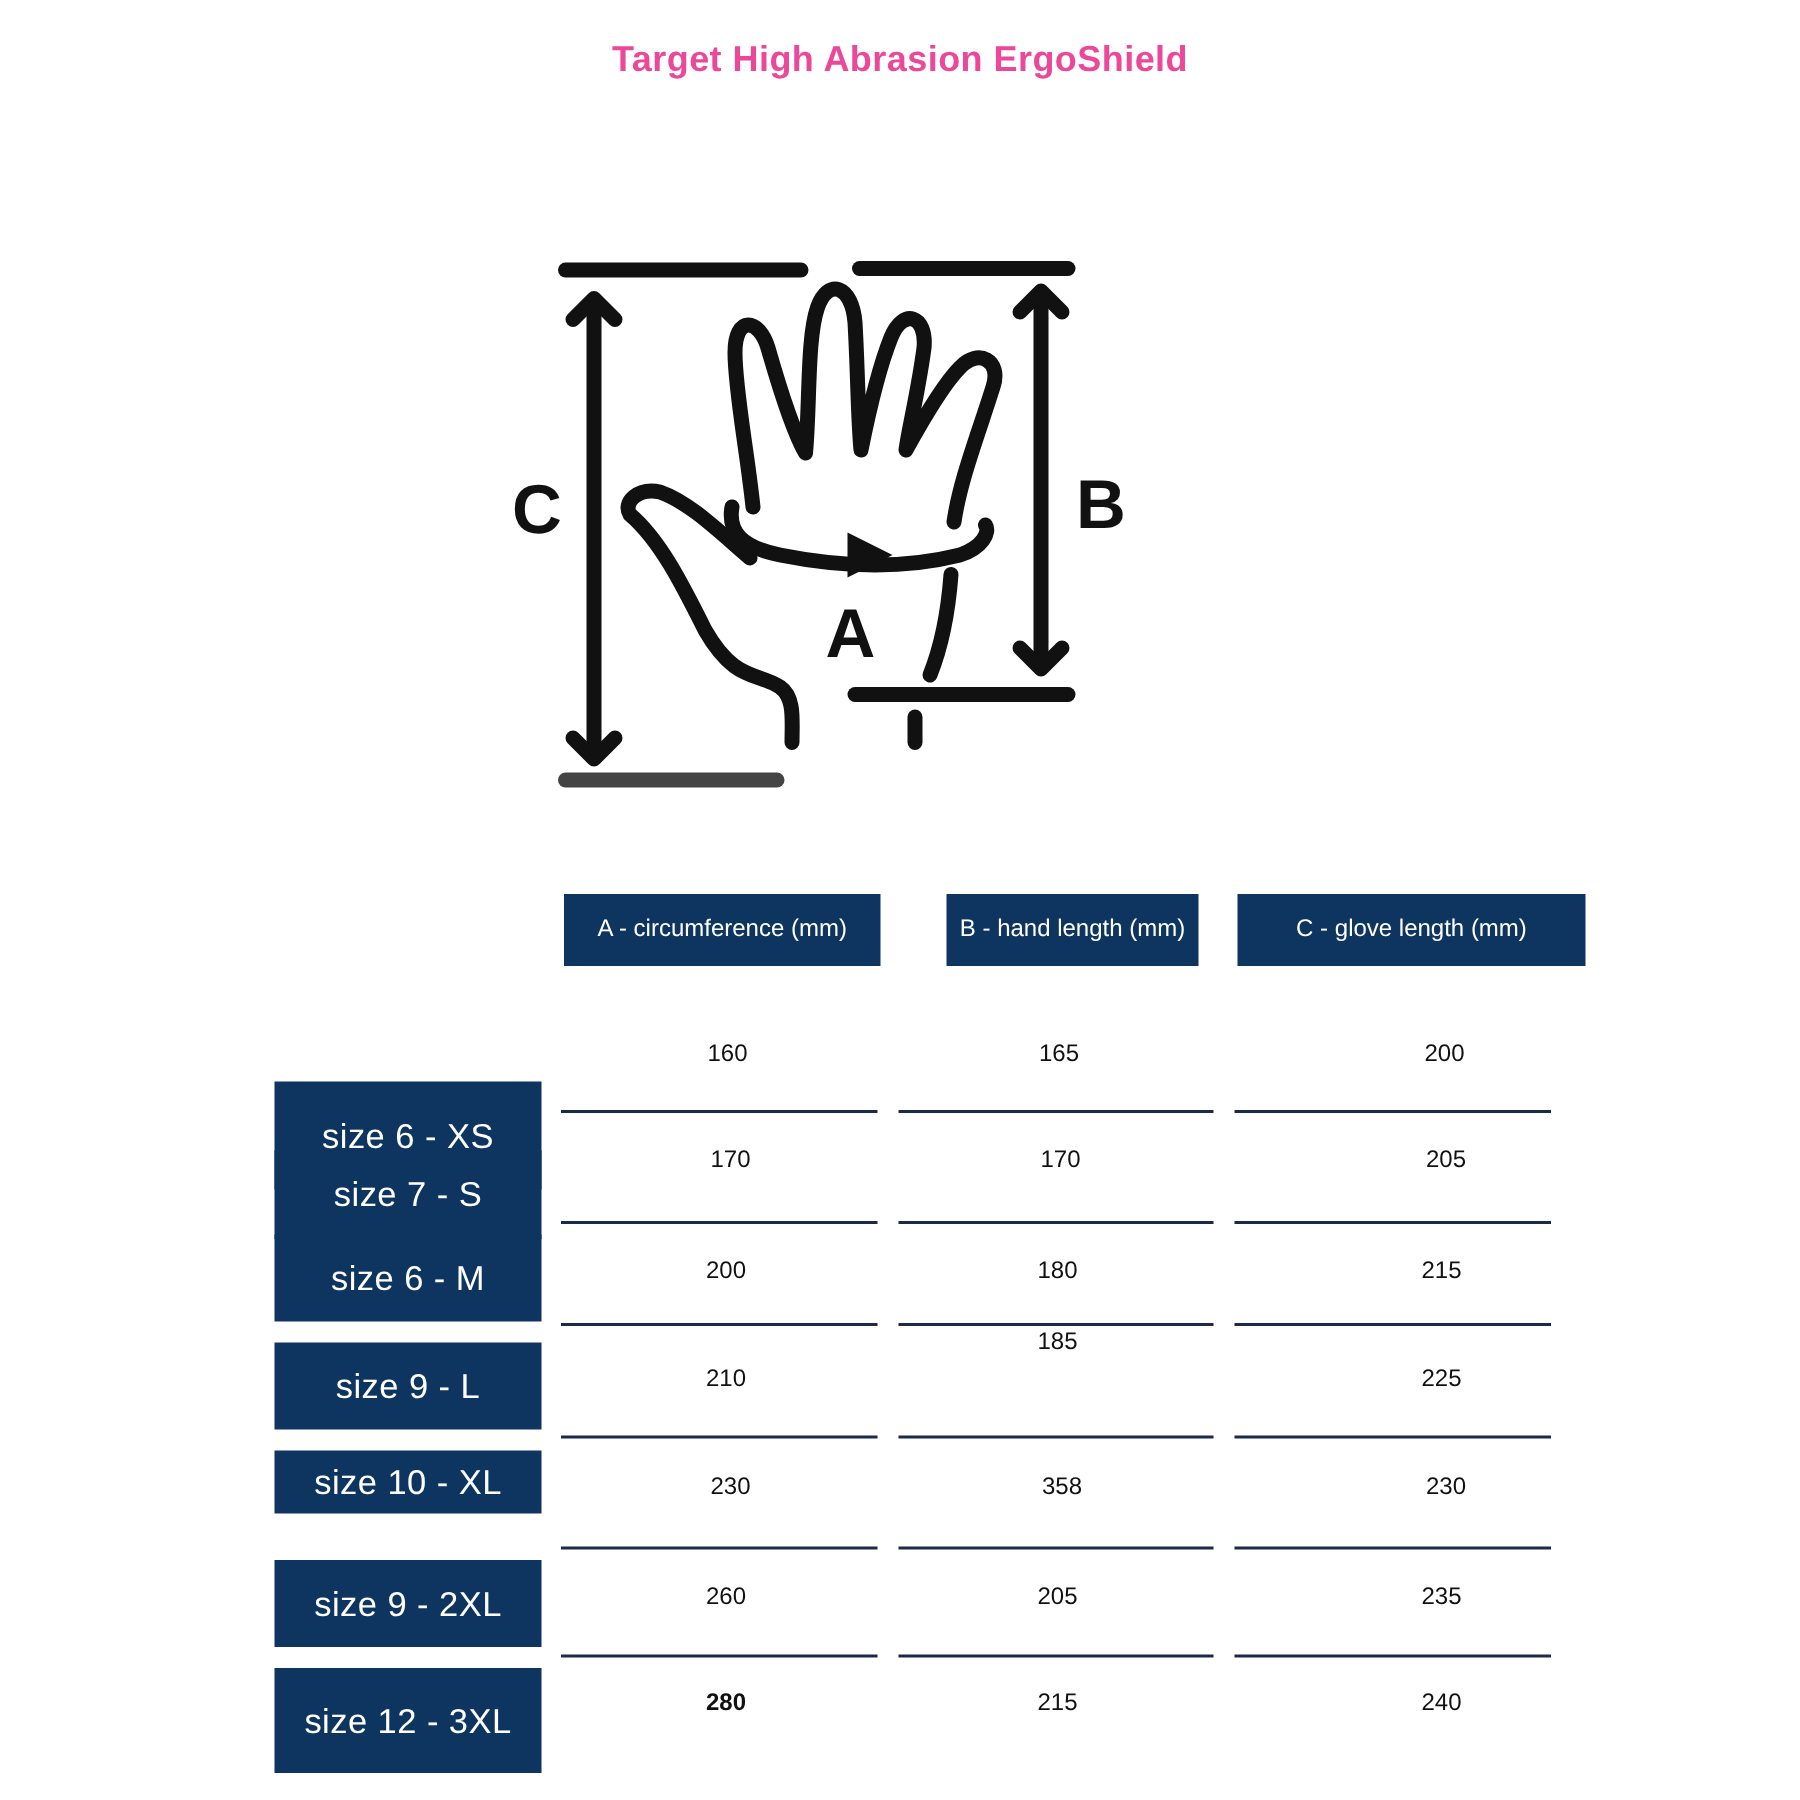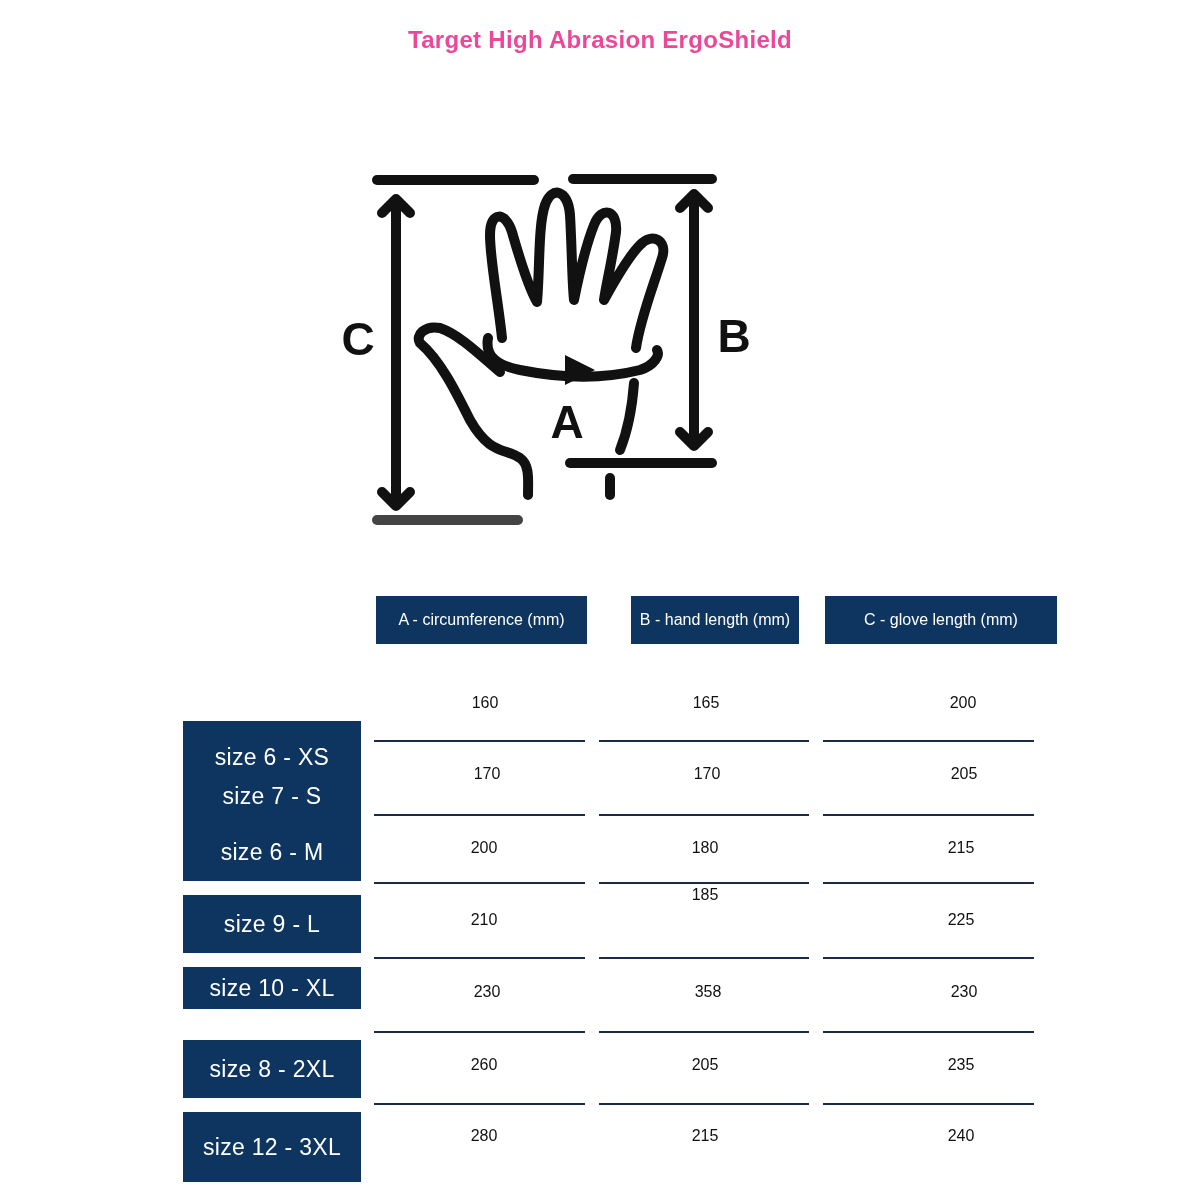--- a/index.html
+++ b/index.html
@@ -91,24 +91,24 @@
 <div class="rule" style="left:823px;top:957px;width:211px;"></div>
 
 <div class="size-label" style="top:967px;height:42px;">size 10 - XL</div>
 <div class="cell" style="left:382px;top:983px;">230</div>
 <div class="cell" style="left:603px;top:983px;">358</div>
 <div class="cell" style="left:859px;top:983px;">230</div>
 <div class="rule" style="left:374px;top:1031px;width:211px;"></div>
 <div class="rule" style="left:599px;top:1031px;width:210px;"></div>
 <div class="rule" style="left:823px;top:1031px;width:211px;"></div>
 
-<div class="size-label" style="top:1040px;height:58px;">size 8 - 2XL</div>
+<div class="size-label" style="top:1040px;height:58px;">size 9 - 2XL</div>
 <div class="cell" style="left:379px;top:1056px;">260</div>
 <div class="cell" style="left:600px;top:1056px;">205</div>
 <div class="cell" style="left:856px;top:1056px;">235</div>
 <div class="rule" style="left:374px;top:1103px;width:211px;"></div>
 <div class="rule" style="left:599px;top:1103px;width:210px;"></div>
 <div class="rule" style="left:823px;top:1103px;width:211px;"></div>
 
 <div class="size-label" style="top:1112px;height:70px;">size 12 - 3XL</div>
-<div class="cell" style="left:379px;top:1127px;">280</div>
+<div class="cell" style="left:379px;top:1127px;font-weight:bold;">280</div>
 <div class="cell" style="left:600px;top:1127px;">215</div>
 <div class="cell" style="left:856px;top:1127px;">240</div>
 
 </body></html>

